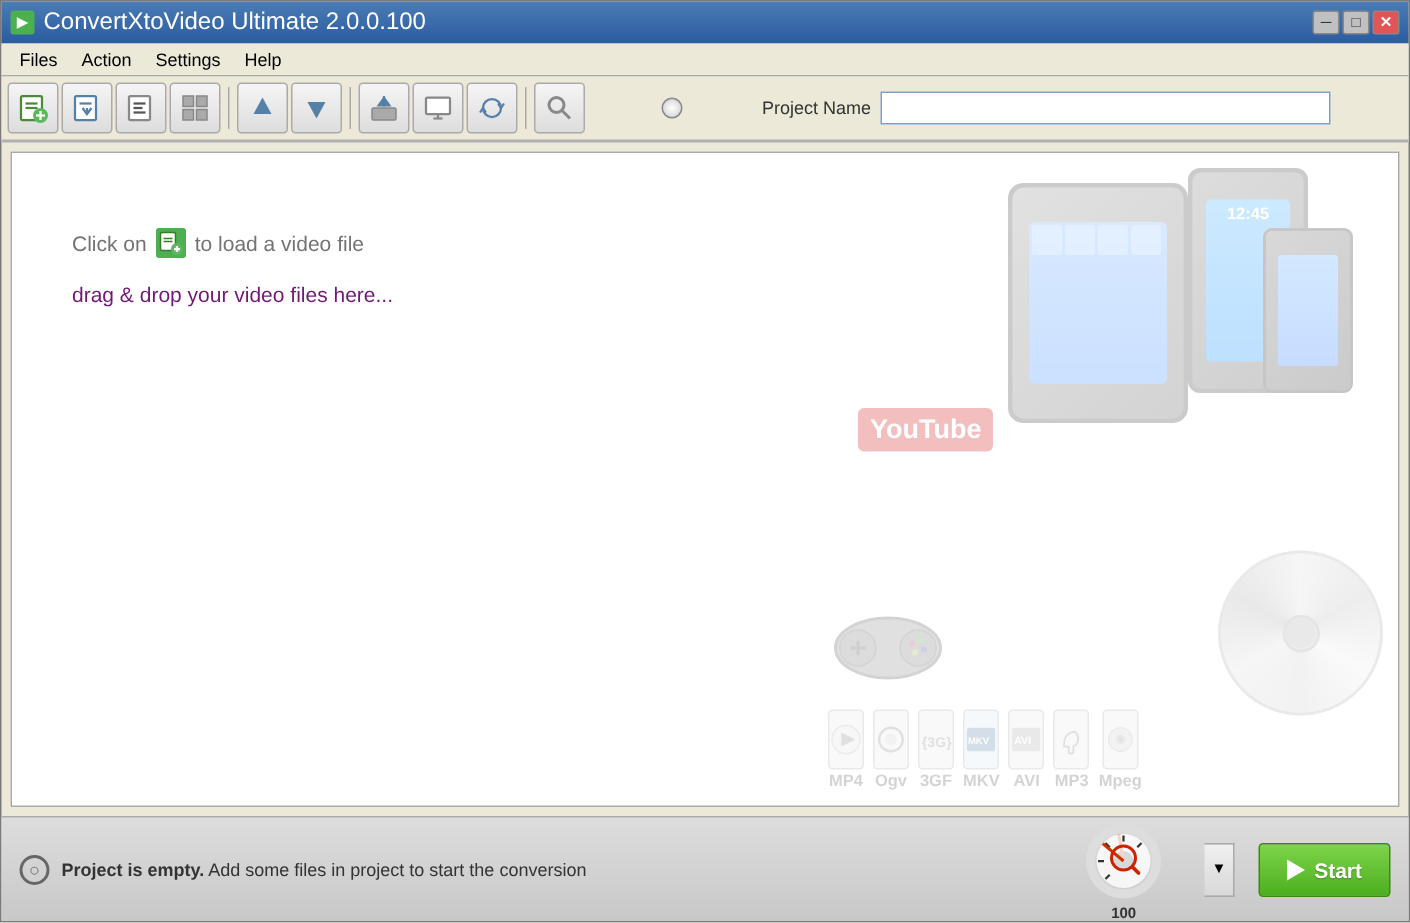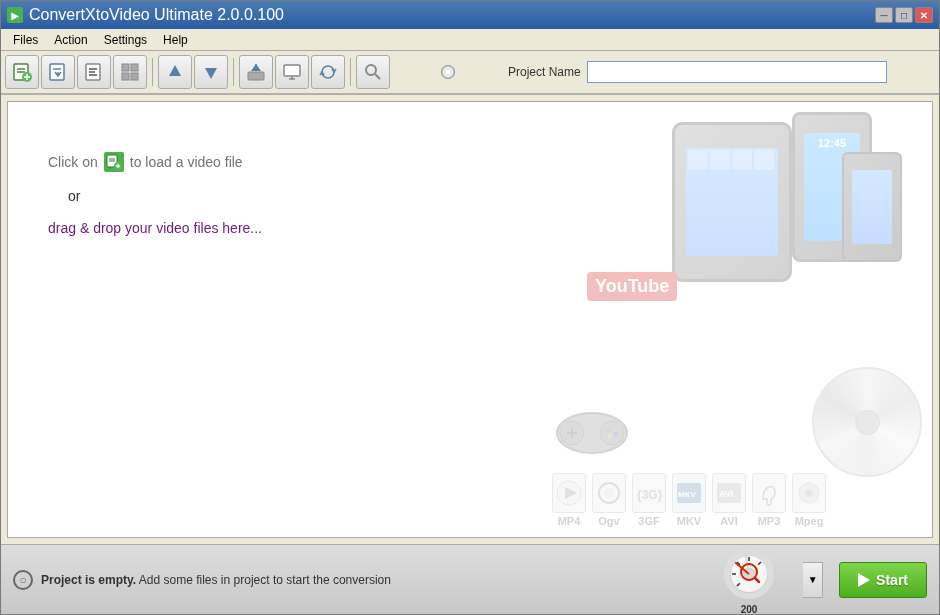--- a/index.html
+++ b/index.html
@@ -274,21 +274,21 @@
       top: 50%;
       left: 50%;
       transform: translate(-50%, -50%);
       width: 20px;
       height: 20px;
       background: #aaa;
       border-radius: 50%;
     }
     .youtube-badge {
       position: absolute;
-      left: 75px;
+      left: 60px;
       top: 170px;
       background: #cc0000;
       color: white;
       font-size: 18px;
       font-weight: bold;
       padding: 4px 8px;
       border-radius: 4px;
       font-family: Arial, sans-serif;
     }
     .youtube-badge span {
@@ -308,21 +308,21 @@
     }
     .format-badge {
       display: flex;
       flex-direction: column;
       align-items: center;
       gap: 2px;
       font-size: 11px;
       color: #555;
     }
     .format-icon {
-      width: 34px;
+      width: 24px;
       height: 40px;
       background: #ddd;
       border: 1px solid #aaa;
       border-radius: 3px;
       display: flex;
       align-items: center;
       justify-content: center;
       font-size: 9px;
       font-weight: bold;
       color: #333;
@@ -574,21 +574,20 @@
             <rect x="1" y="1" width="10" height="12" rx="1" fill="white" stroke="#3a7a2a" stroke-width="1"></rect>
             <line x1="3" y1="5" x2="9" y2="5" stroke="#3a7a2a" stroke-width="1"></line>
             <line x1="3" y1="7" x2="9" y2="7" stroke="#3a7a2a" stroke-width="1"></line>
             <circle cx="12" cy="12" r="4" fill="#5cb85c"></circle>
             <line x1="12" y1="10" x2="12" y2="14" stroke="white" stroke-width="1.5"></line>
             <line x1="10" y1="12" x2="14" y2="12" stroke="white" stroke-width="1.5"></line>
           </svg>
         </span>
         <span>to load a video file</span>
       </div>
-      <div class="line2">or</div>
       <div class="line3">drag &amp; drop your video files here...</div>
     </div>
 
     <div class="bg-collage">
       <div class="collage-inner">
 
         <div class="device-tablet">
           <div style="width:100%;height:100%;background:linear-gradient(135deg,#888,#555);border-radius:8px;display:flex;align-items:center;justify-content:center;">
             <div style="width:80%;height:70%;background:linear-gradient(180deg,#6af,#38f);border-radius:4px;font-size:8px;color:white;display:flex;flex-wrap:wrap;gap:2px;padding:2px;">
               <div style="width:20px;height:20px;background:rgba(255,255,255,0.3);border-radius:2px;"></div>
@@ -735,21 +734,21 @@
           <line x1="30" y1="13" x2="30" y2="17" stroke="#333" stroke-width="1.5" transform="rotate(-45 30 30)"></line>
           <line x1="30" y1="13" x2="30" y2="17" stroke="#333" stroke-width="1.5" transform="rotate(0 30 30)"></line>
           <line x1="30" y1="13" x2="30" y2="17" stroke="#333" stroke-width="1.5" transform="rotate(45 30 30)"></line>
 
           <path d="M30,30 L30,12" stroke="#cc3300" stroke-width="2" transform="rotate(-50 30 30)"></path>
 
           <circle cx="30" cy="28" r="8" fill="none" stroke="#cc2200" stroke-width="2"></circle>
           <line x1="36" y1="34" x2="40" y2="38" stroke="#cc2200" stroke-width="2.5" stroke-linecap="round"></line>
         </svg>
       </div>
-      <div class="gauge-number">200</div>
+      <div class="gauge-number">100</div>
     </div>
 
     <div class="format-selector">
       <button class="format-dropdown-btn">
         <span>▼</span>
       </button>
     </div>
 
     <button class="start-btn">
       <div class="play-triangle"></div>

